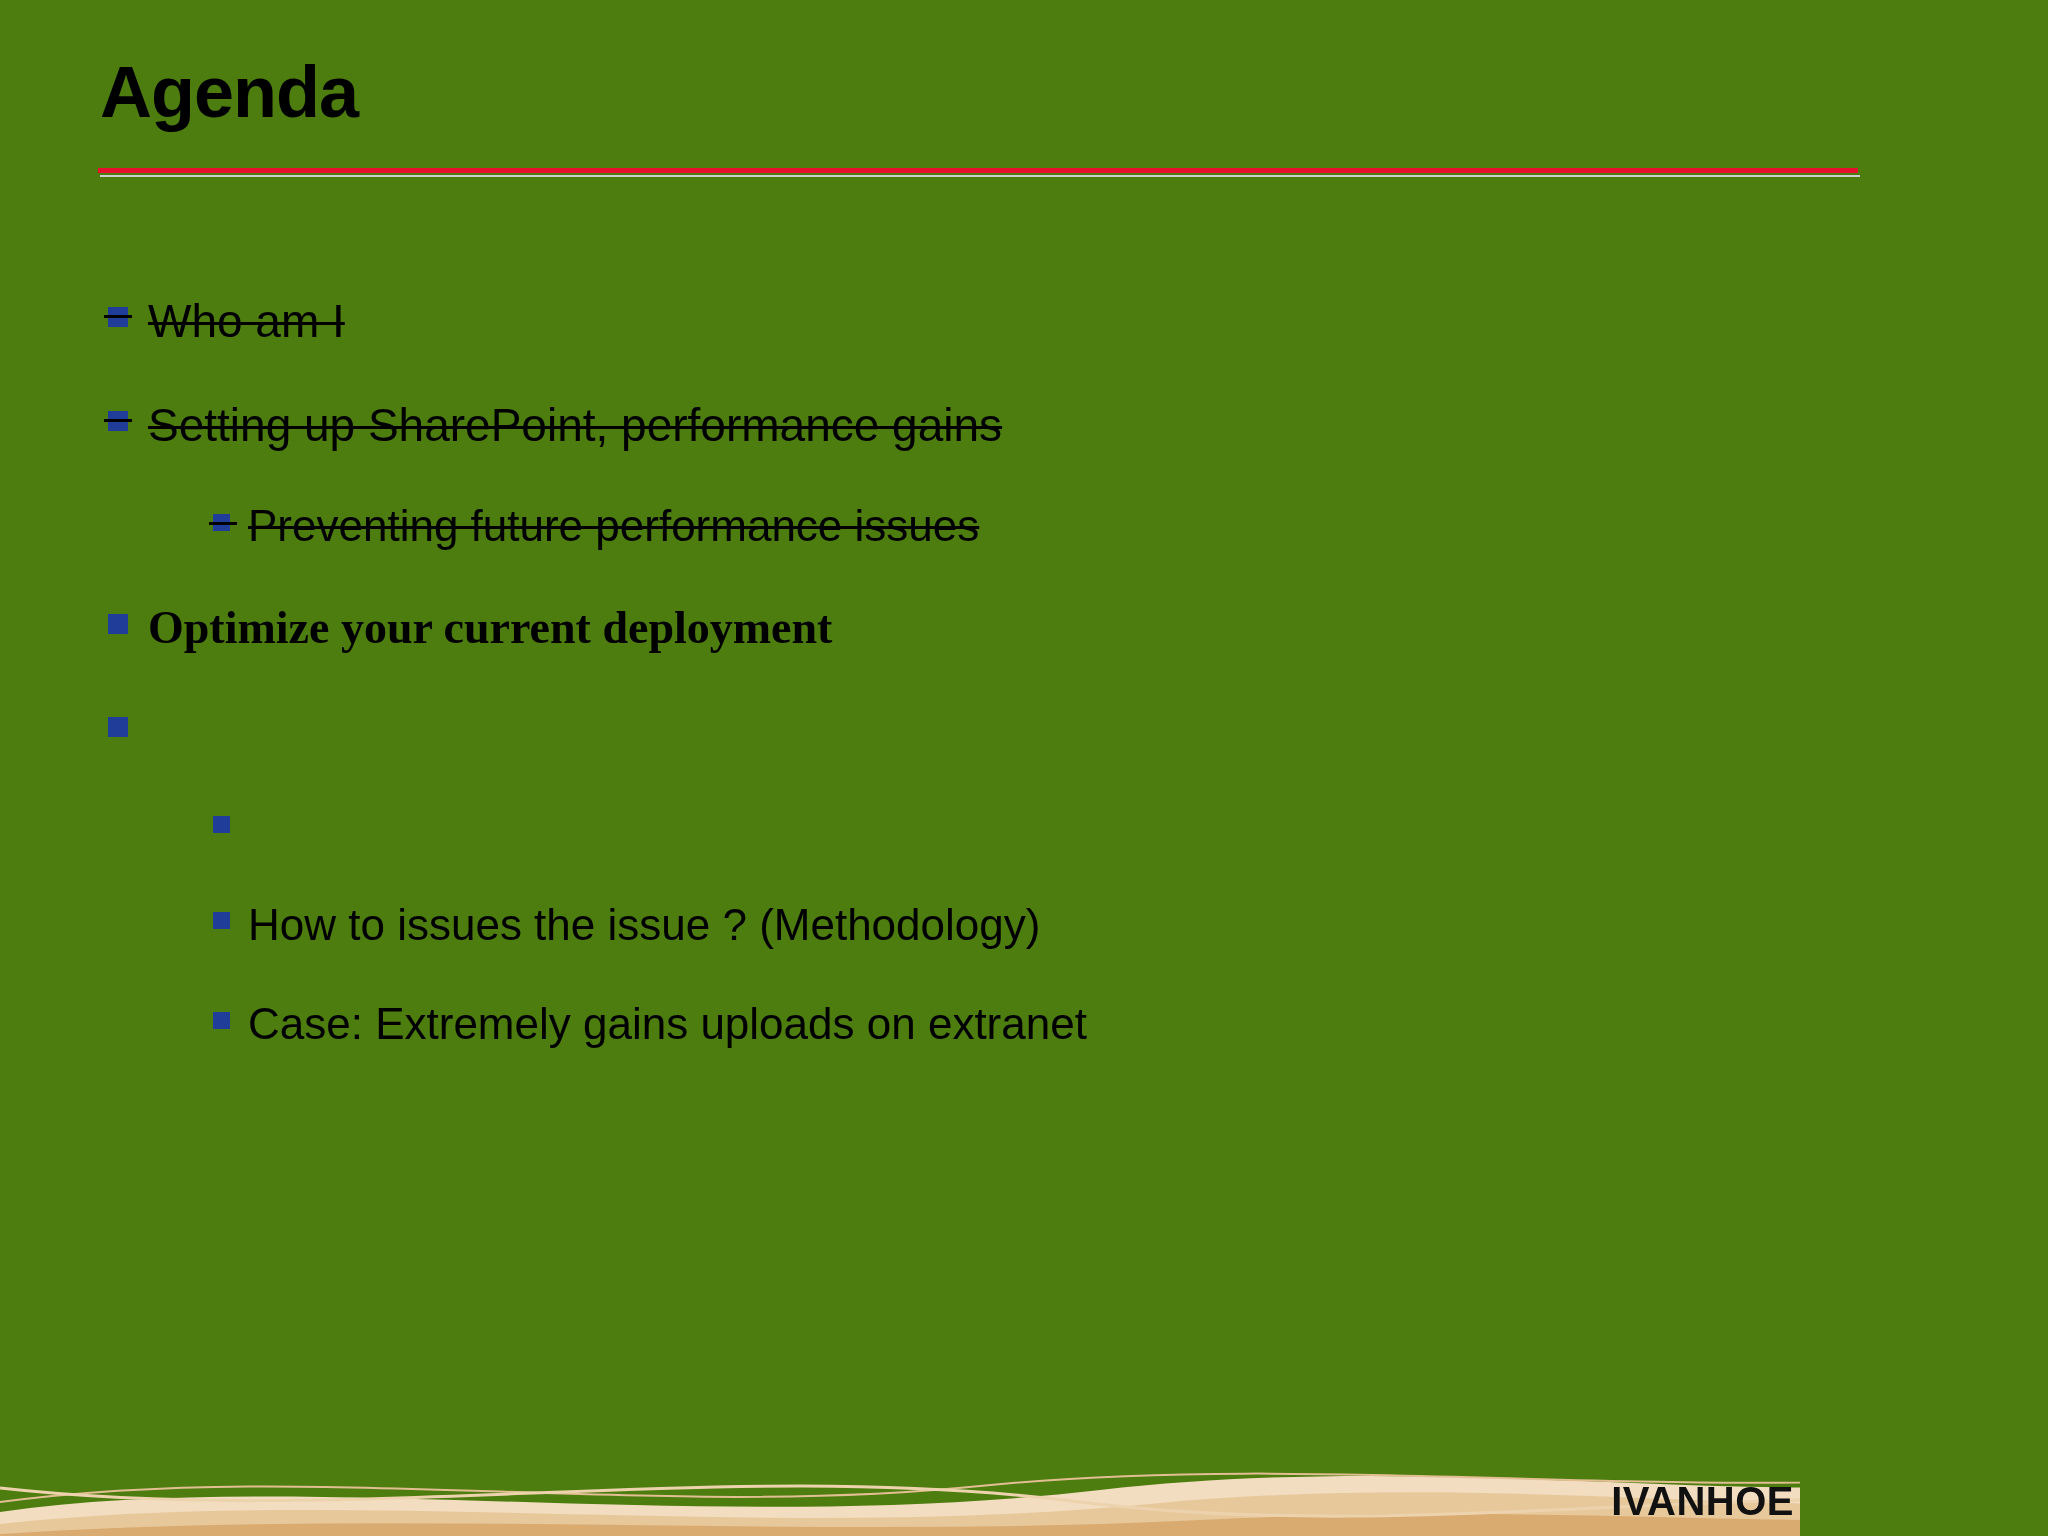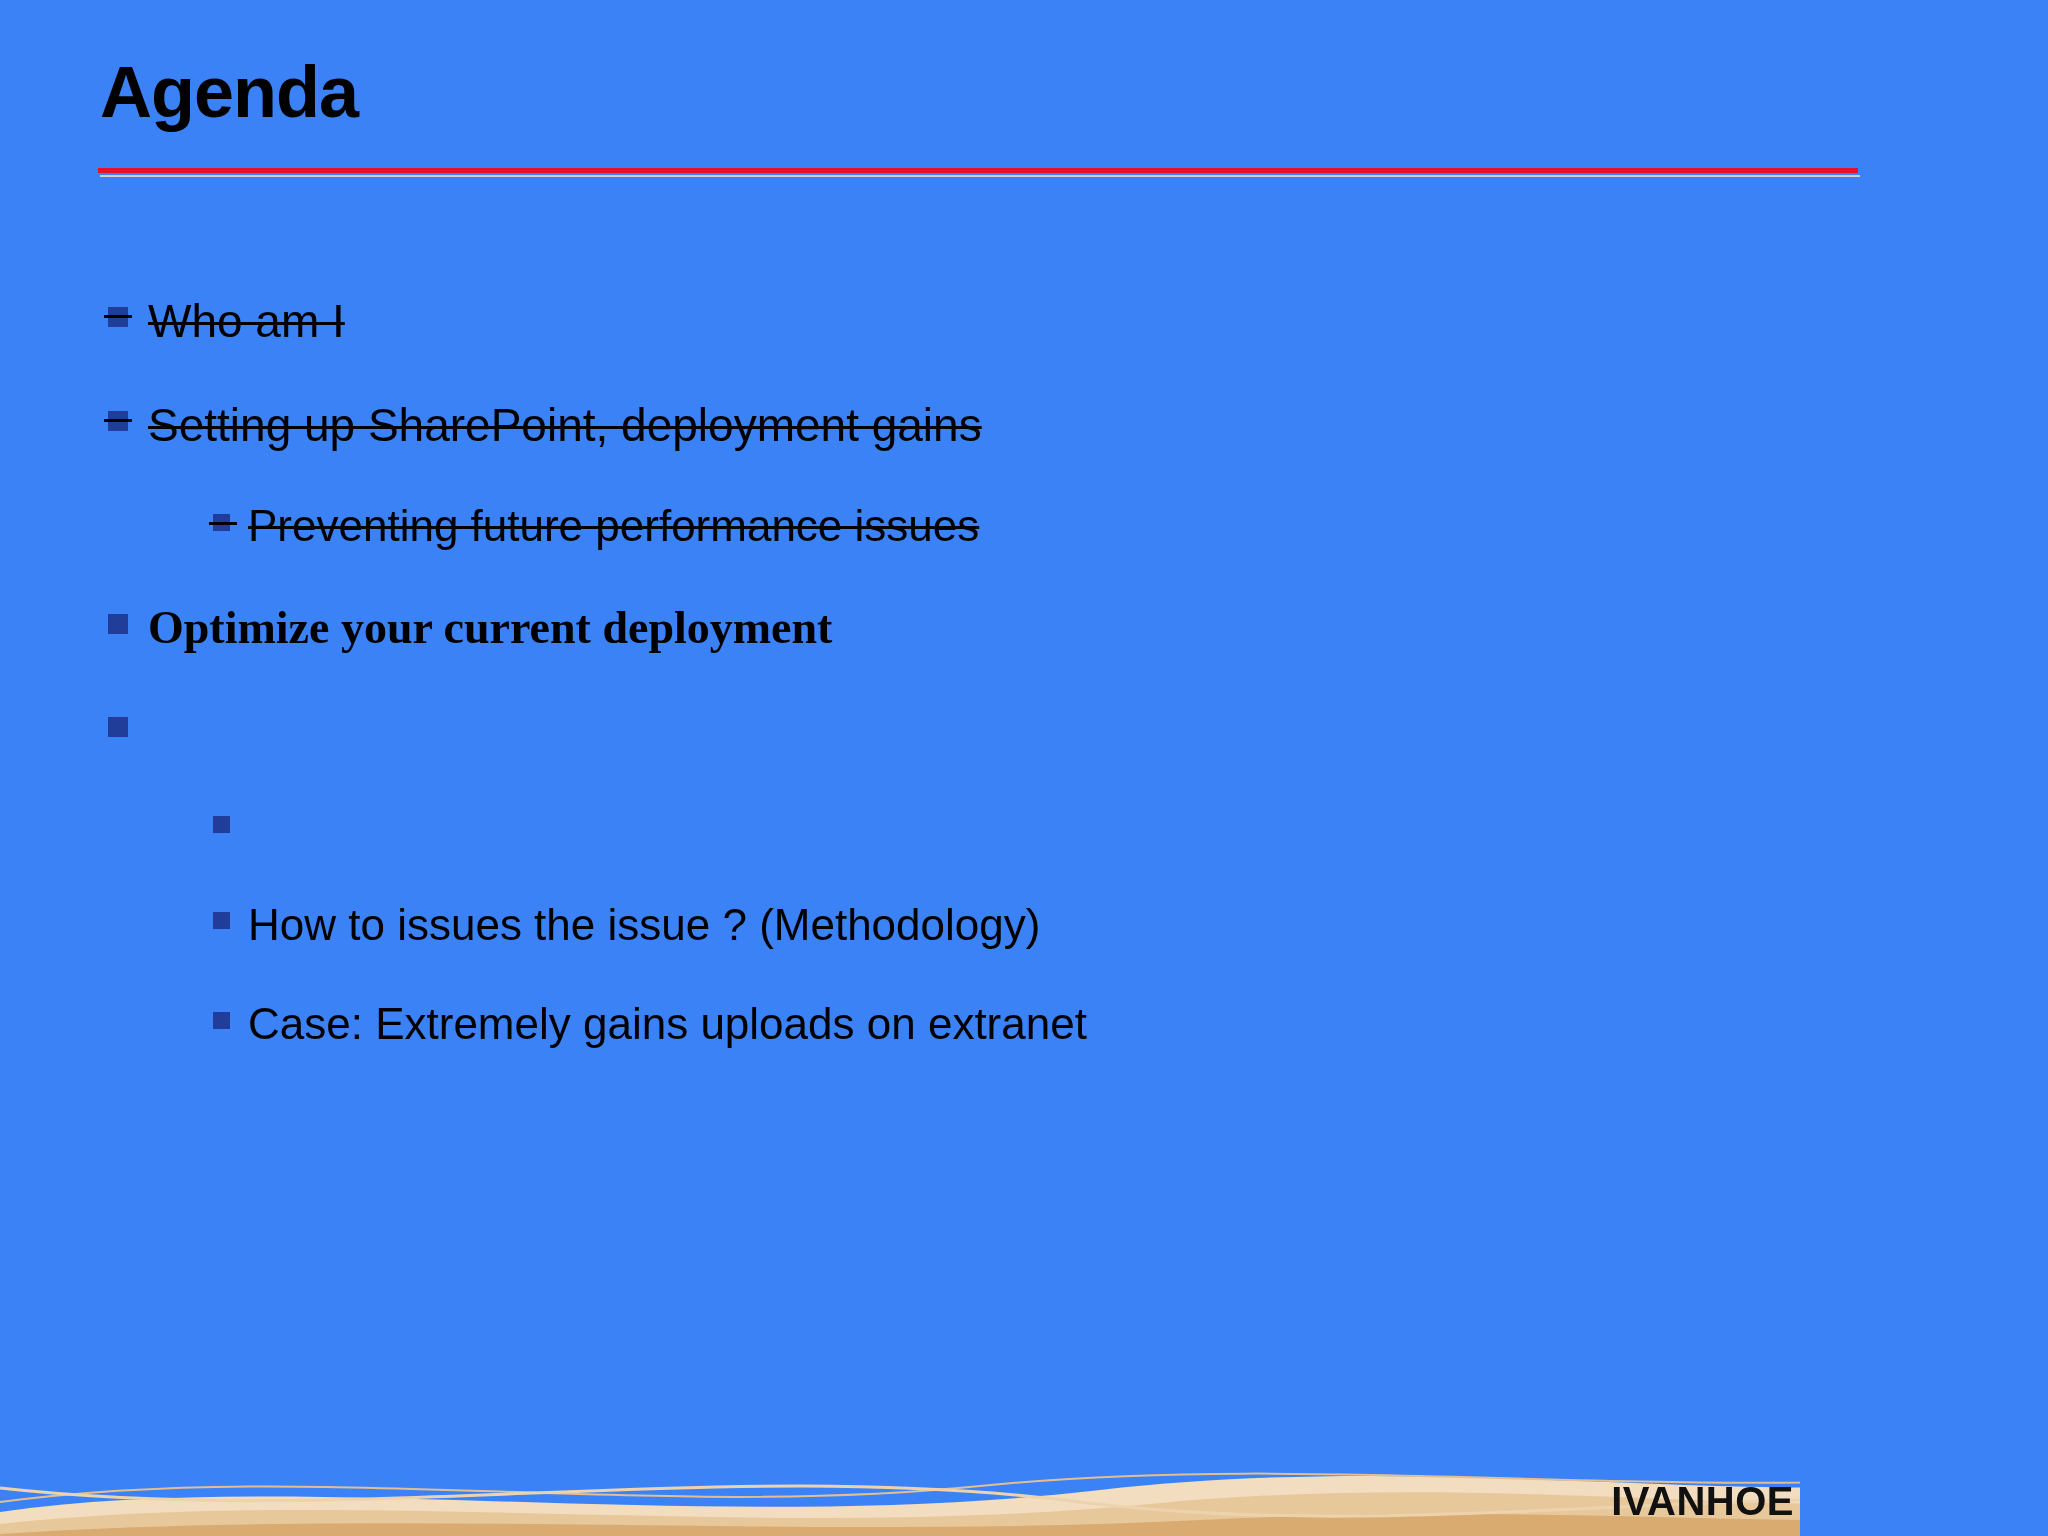--- a/index.html
+++ b/index.html
@@ -12,21 +12,21 @@
     height: 1536px;
     font-family: "Liberation Sans", sans-serif;
     position: relative;
     overflow: hidden;
   }
   .slide {
     position: absolute;
     left: 0; top: 0;
     width: 2048px;
     height: 1536px;
-    background: #3b82f6;
+    background: #4d7c0f;
   }
 
   
   .title {
     position: absolute;
     left: 100px;
     top: 55px;
     font-size: 72px;
     font-weight: bold;
     color: #000000;
@@ -147,21 +147,21 @@
   <div class="title-rule"></div>
   <div class="title-rule-shadow"></div>
 
   <div class="body">
 
     <div class="item lvl1 strike">
       <span class="bullet"></span><span class="txt">Who am I</span>
     </div>
 
     <div class="item lvl1 strike">
-      <span class="bullet"></span><span class="txt">Setting up SharePoint, deployment gains</span>
+      <span class="bullet"></span><span class="txt">Setting up SharePoint, performance gains</span>
     </div>
 
     <div class="item lvl2 strike">
       <span class="bullet"></span><span class="txt">Preventing future performance issues</span>
     </div>
 
     <div class="item lvl1 bold">
       <span class="bullet"></span><span class="txt">Optimize your current deployment</span>
     </div>
 

